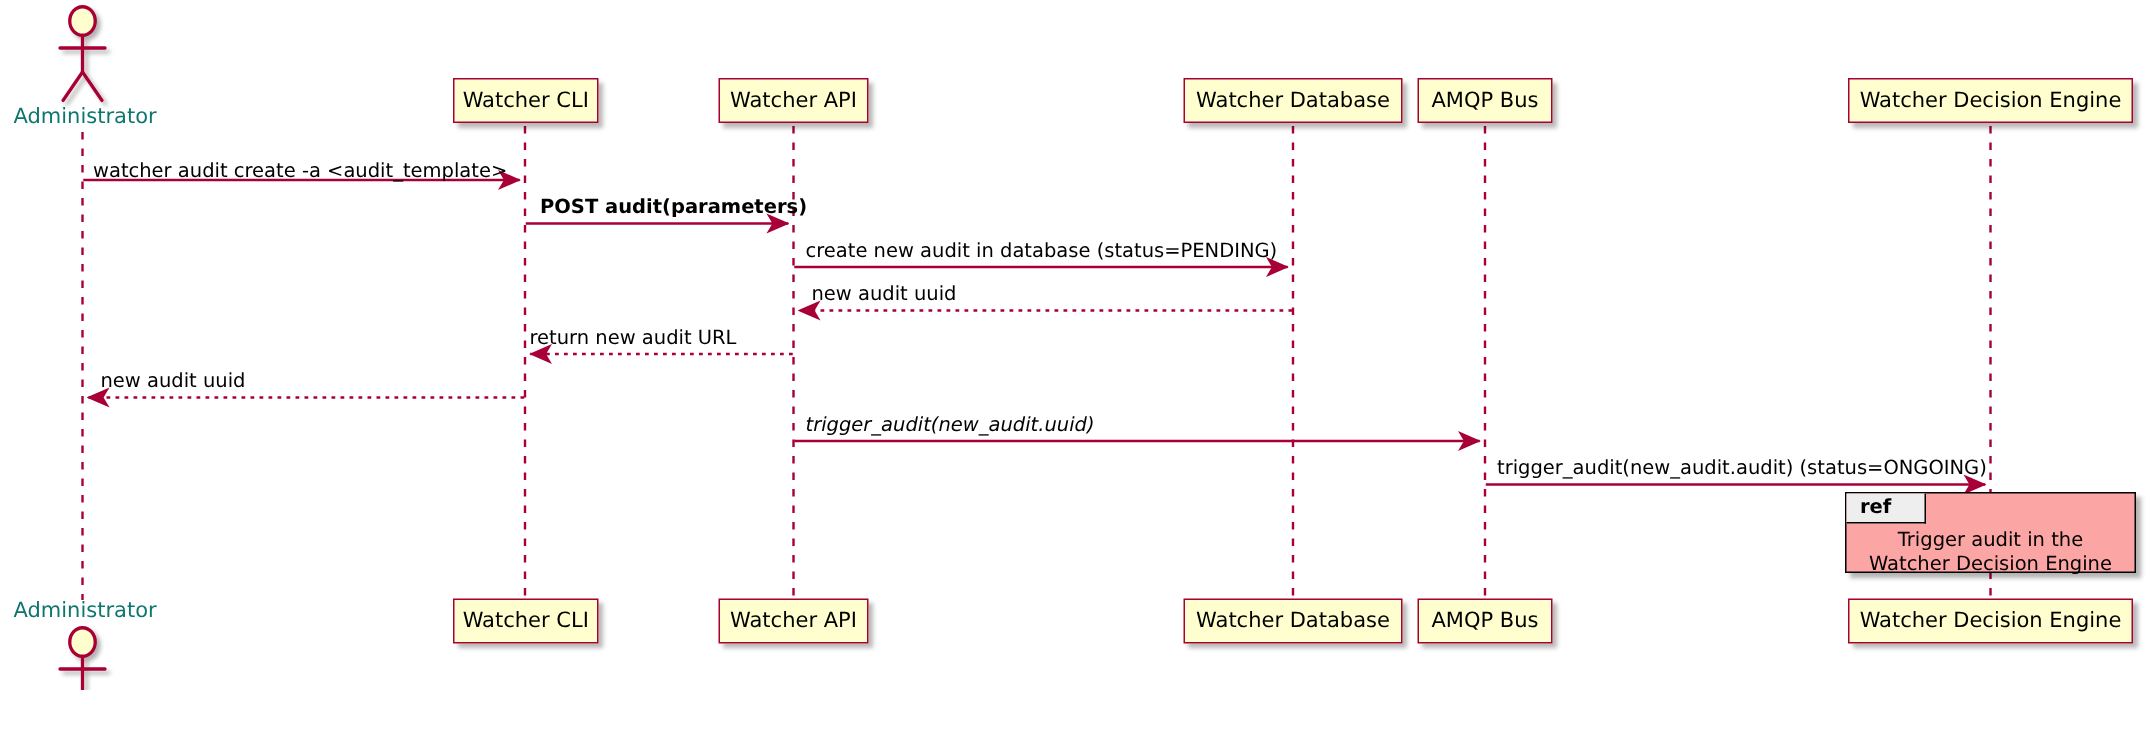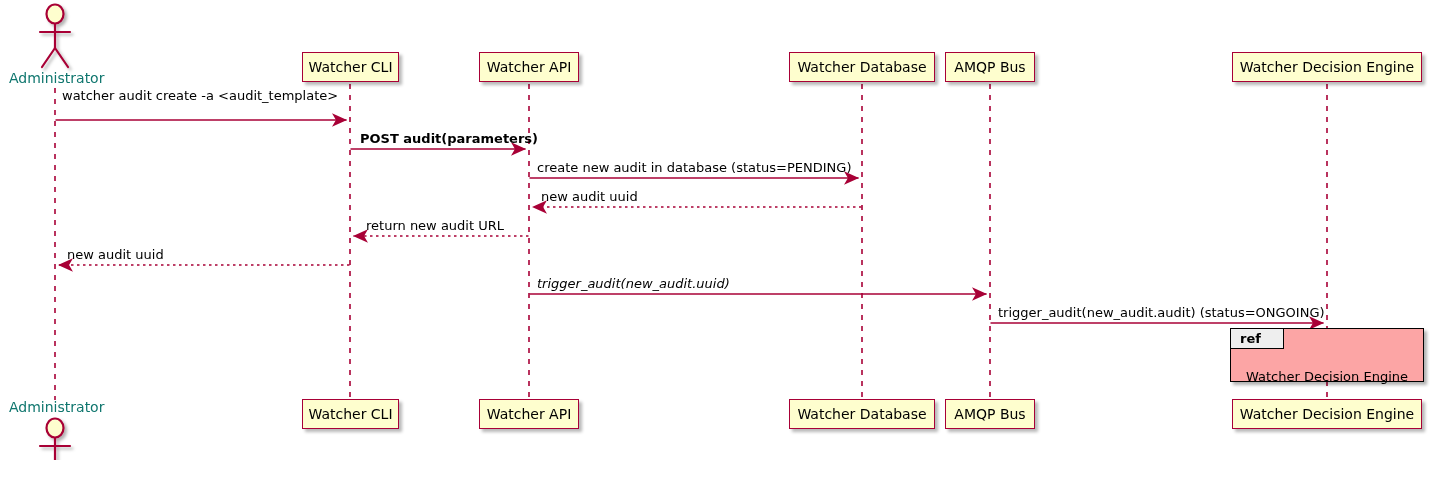--- a/index.html
+++ b/index.html
@@ -148,29 +148,30 @@
       <div class="participant" style="left: 945px; top: 52px; width: 90px; height: 30px;">AMQP Bus</div>
       <div class="participant" style="left: 945px; top: 399px; width: 90px; height: 30px;">AMQP Bus</div>
       <div class="participant" style="left: 1232px; top: 52px; width: 190px; height: 30px;">Watcher Decision Engine</div>
       <div class="participant" style="left: 1232px; top: 399px; width: 190px; height: 30px;">Watcher Decision Engine</div>
     </div>
   <div id="actor-labels">
       <div class="actor-label" style="left: 9px; top: 70px;">Administrator</div>
       <div class="actor-label" style="left: 9px; top: 399px;">Administrator</div>
     </div>
   <div id="message-labels">
-      <div class="msg-label" style="left: 62px; top: 89px;">watcher audit create -a &lt;audit_template&gt;</div>
+      <div class="msg-label" style="left: 62px; top: 108px;">watcher audit create -a &lt;audit_template&gt;</div>
       <div class="msg-label" style="left: 360px; top: 132px; font-weight: bold;">POST audit(parameters)</div>
       <div class="msg-label" style="left: 537px; top: 161px;">create new audit in database (status=PENDING)</div>
       <div class="msg-label" style="left: 541px; top: 190px;">new audit uuid</div>
-      <div class="msg-label" style="left: 366px; top: 219px; text-align: center;">return new audit URL</div>
+      <div class="msg-label" style="left: 353px; top: 219px; text-align: center;">return new audit URL</div>
       <div class="msg-label" style="left: 67px; top: 248px;">new audit uuid</div>
       <div class="msg-label" style="left: 537px; top: 277px; font-style: italic;">trigger_audit(new_audit.uuid)</div>
       <div class="msg-label" style="left: 998px; top: 306px;">trigger_audit(new_audit.audit) (status=ONGOING)</div>
     </div>
   <div id="fragments">
       <div class="ref-box" style="left: 1230px; top: 328px; width: 194px; height: 54px;">
         <div class="ref-tab">ref</div>
+        <div class="ref-text" style="top: 23px;">Trigger audit in the</div>
         <div class="ref-text" style="top: 39px;">Watcher Decision Engine</div>
       </div>
     </div>
 
 </div>
 
 </body></html>

